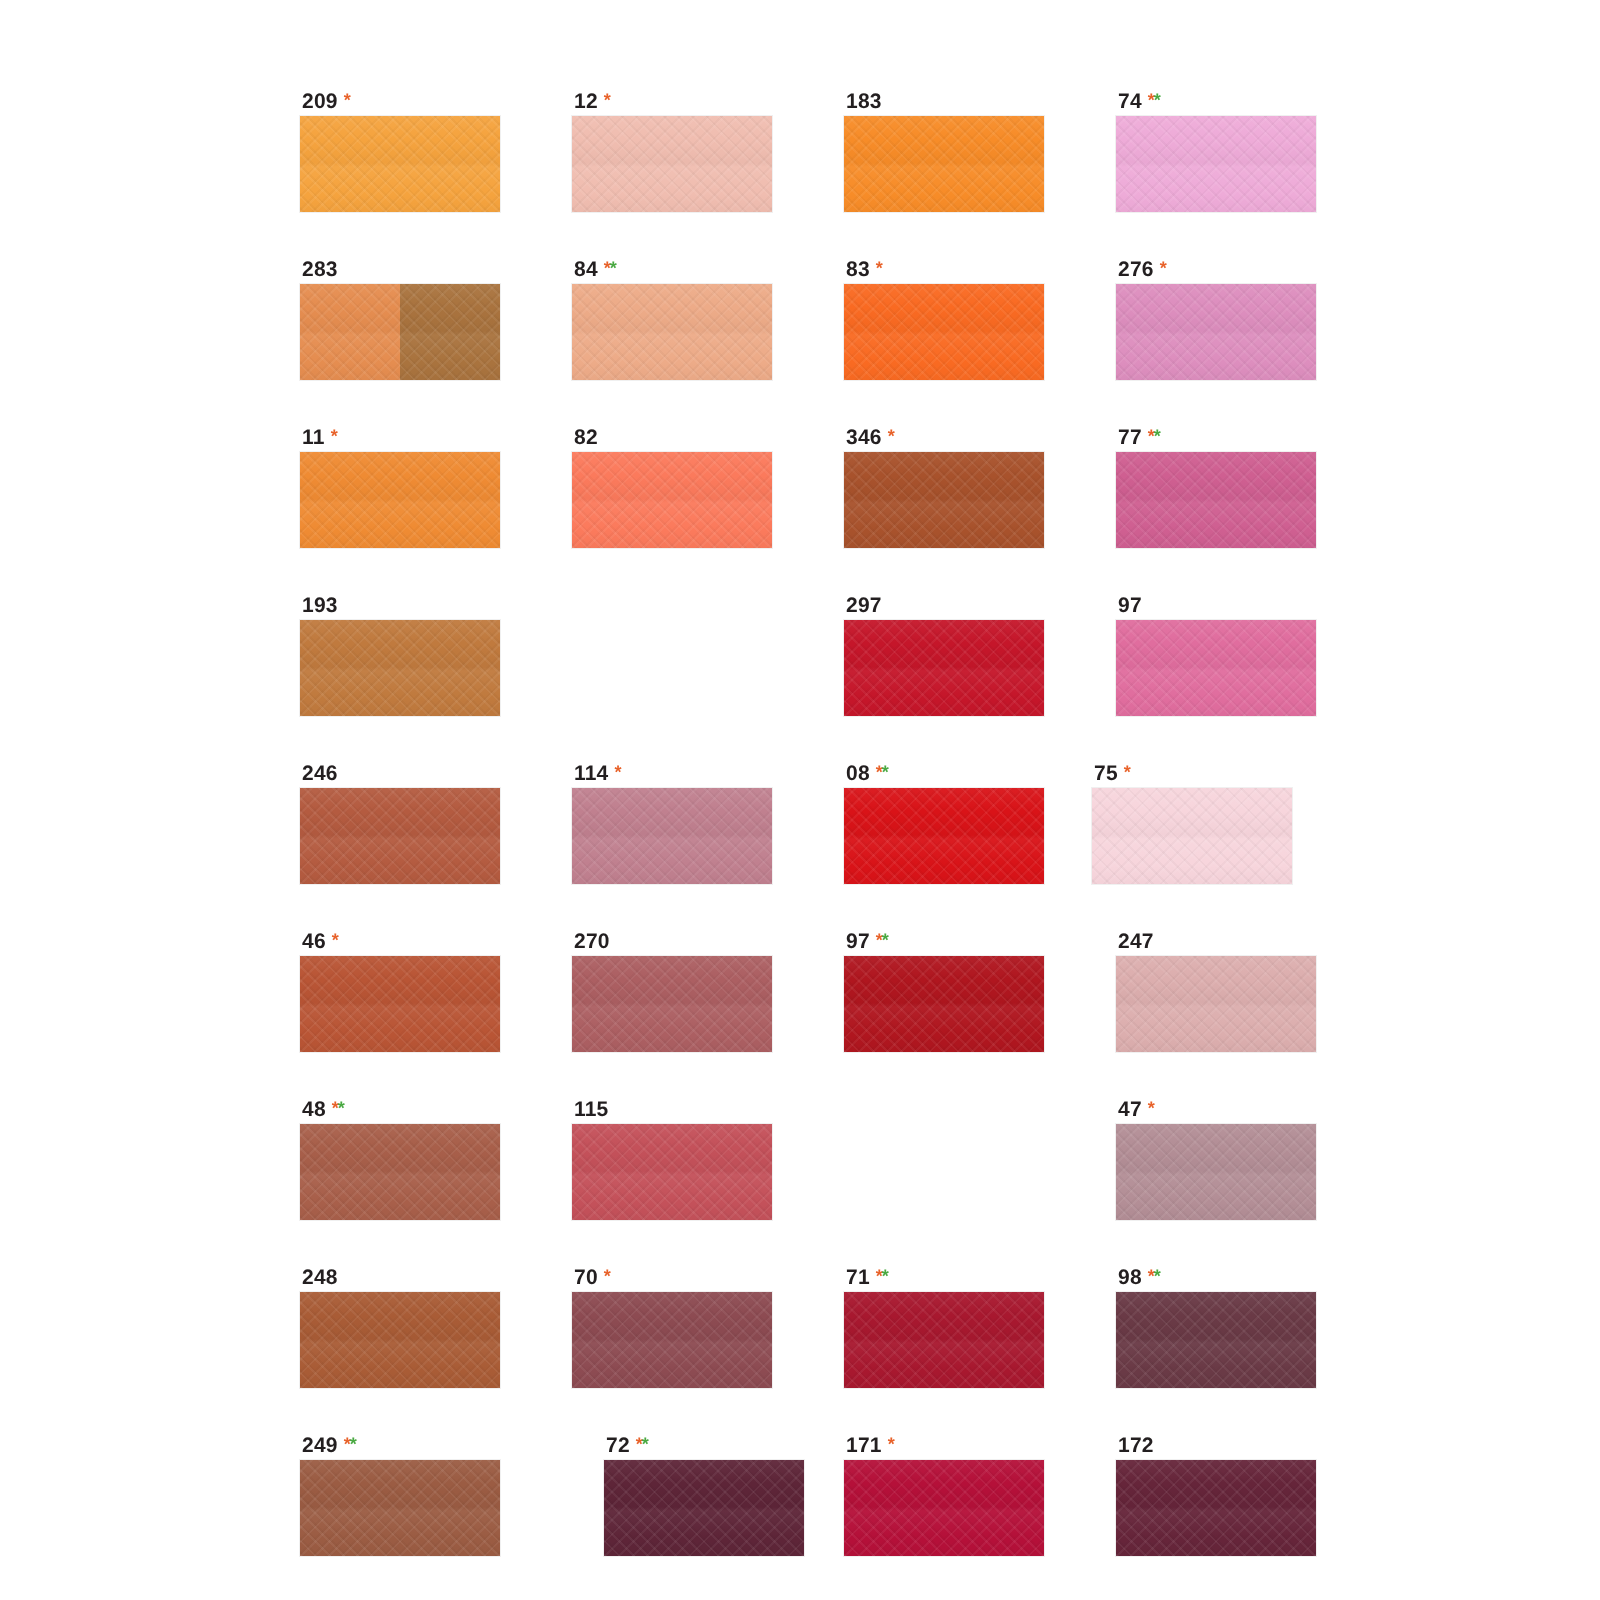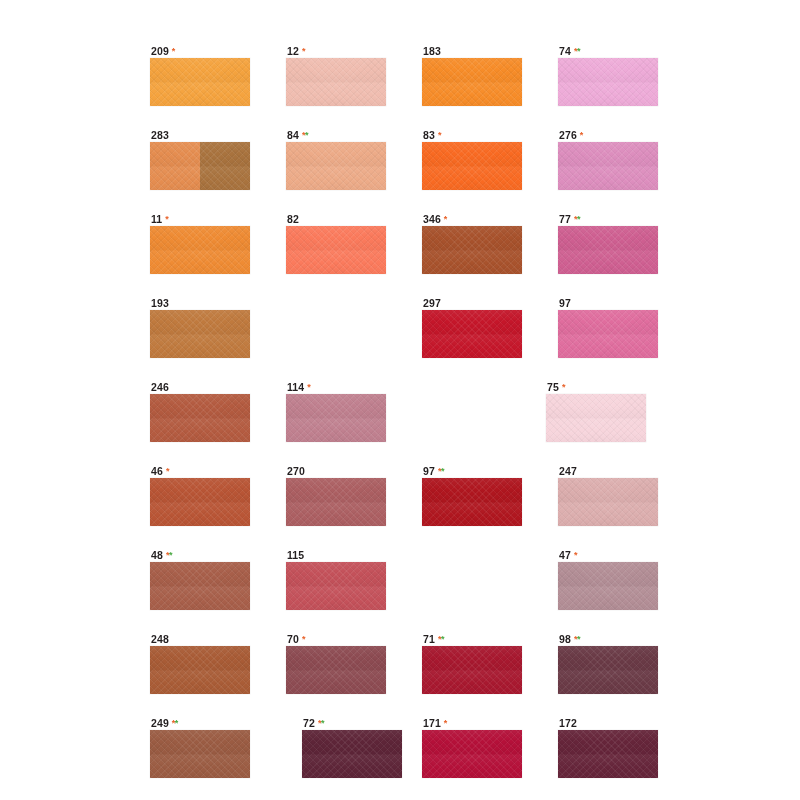--- a/index.html
+++ b/index.html
@@ -173,20 +173,26 @@
       <div class="swatch-chip">
         <div class="swatch-part" style="background: rgb(180, 91, 64); width: 100%;"></div>
       </div>
     </div>
     <div class="swatch-cell" style="left: 286px; top: 381px;">
       <div class="swatch-label"><span>114</span><span class="swatch-stars"><span style="color: rgb(232, 98, 42);">*</span></span></div>
       <div class="swatch-chip">
         <div class="swatch-part" style="background: rgb(192, 128, 143); width: 100%;"></div>
       </div>
     </div>
+    <div class="swatch-cell" style="left: 422px; top: 381px;">
+      <div class="swatch-label"><span>08</span><span class="swatch-stars"><span style="color: rgb(232, 98, 42);">*</span><span style="color: rgb(73, 169, 66);">*</span></span></div>
+      <div class="swatch-chip">
+        <div class="swatch-part" style="background: rgb(217, 19, 24); width: 100%;"></div>
+      </div>
+    </div>
     <div class="swatch-cell" style="left: 546px; top: 381px;">
       <div class="swatch-label"><span>75</span><span class="swatch-stars"><span style="color: rgb(232, 98, 42);">*</span></span></div>
       <div class="swatch-chip">
         <div class="swatch-part" style="background: rgb(247, 213, 220); width: 100%;"></div>
       </div>
     </div>
     <div class="swatch-cell" style="left: 150px; top: 465px;">
       <div class="swatch-label"><span>46</span><span class="swatch-stars"><span style="color: rgb(232, 98, 42);">*</span></span></div>
       <div class="swatch-chip">
         <div class="swatch-part" style="background: rgb(185, 85, 53); width: 100%;"></div>

